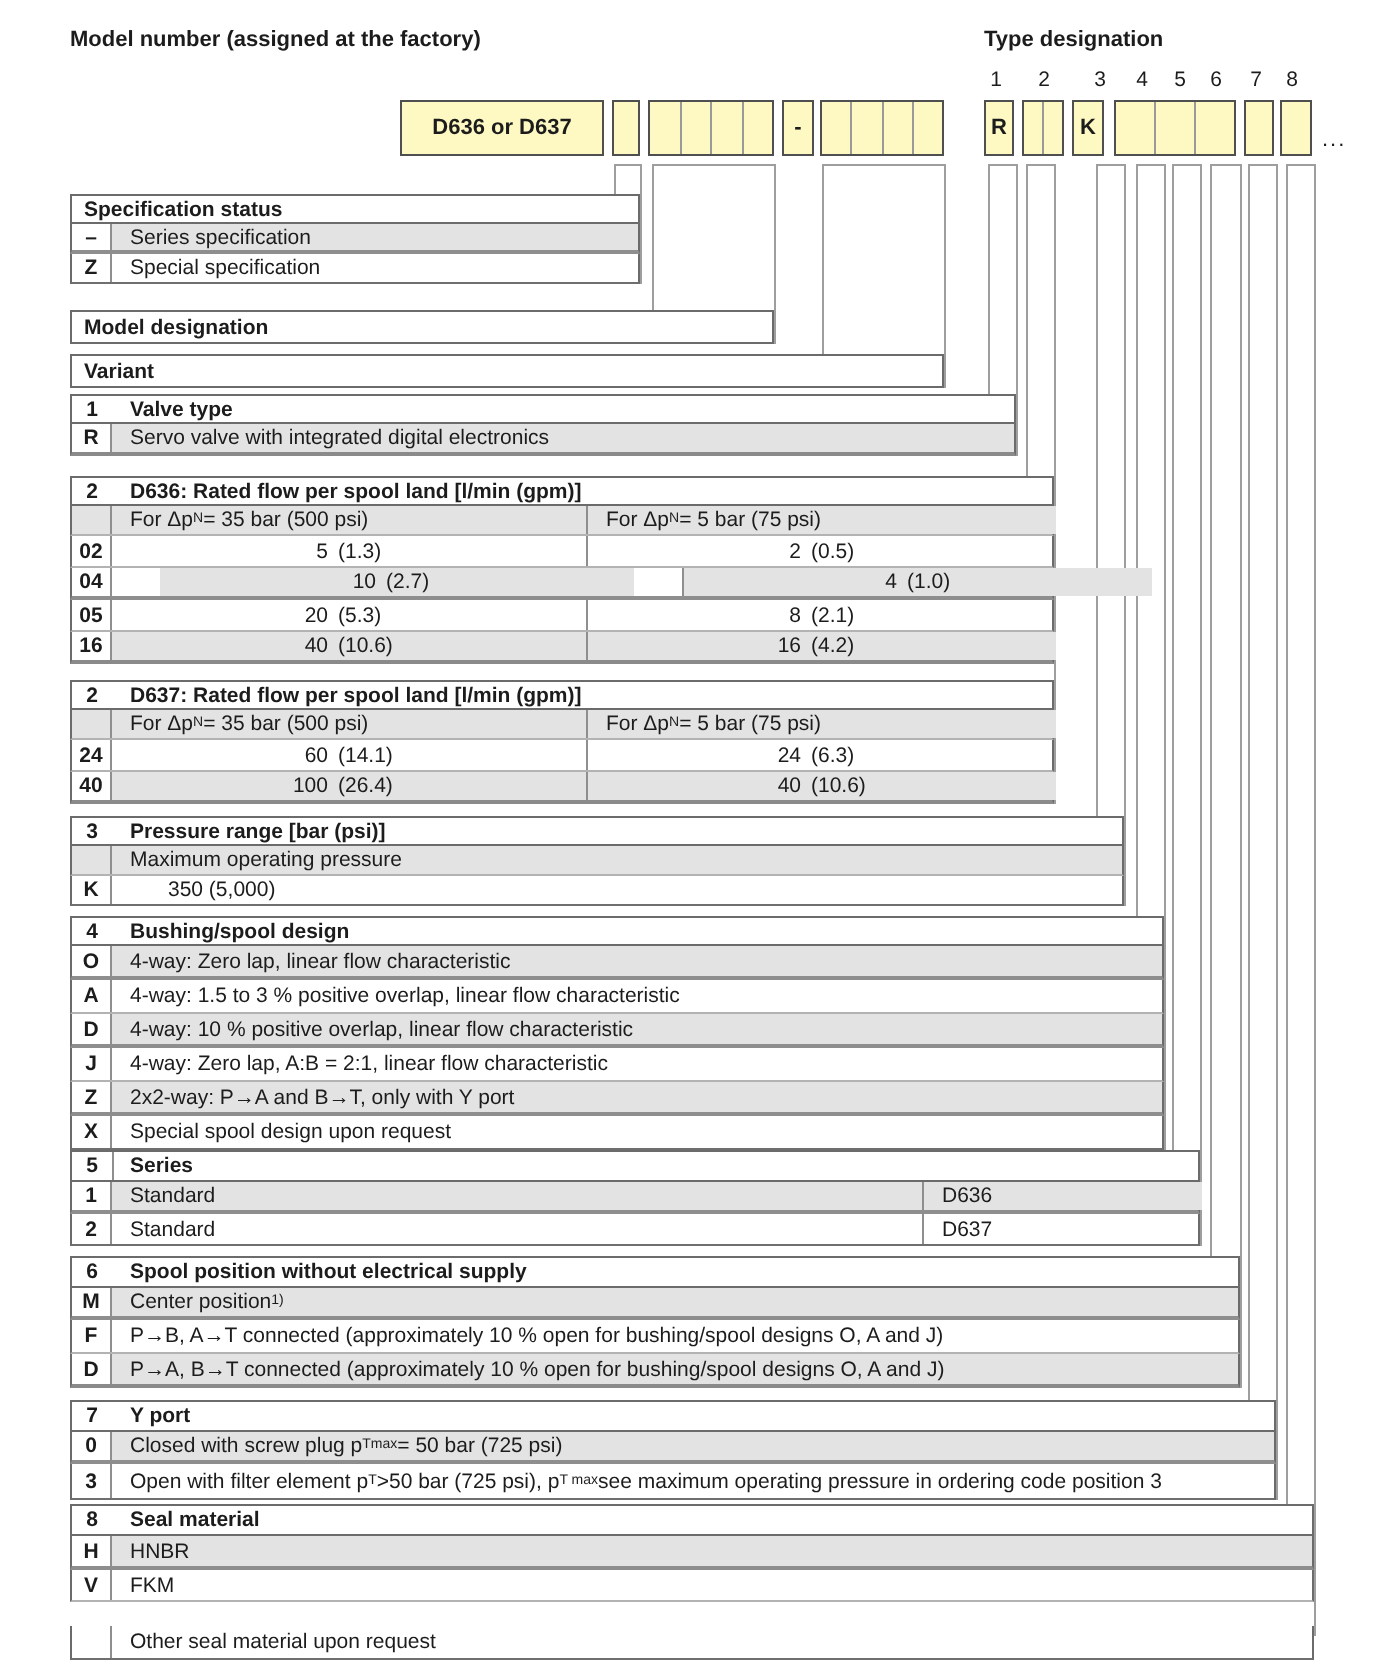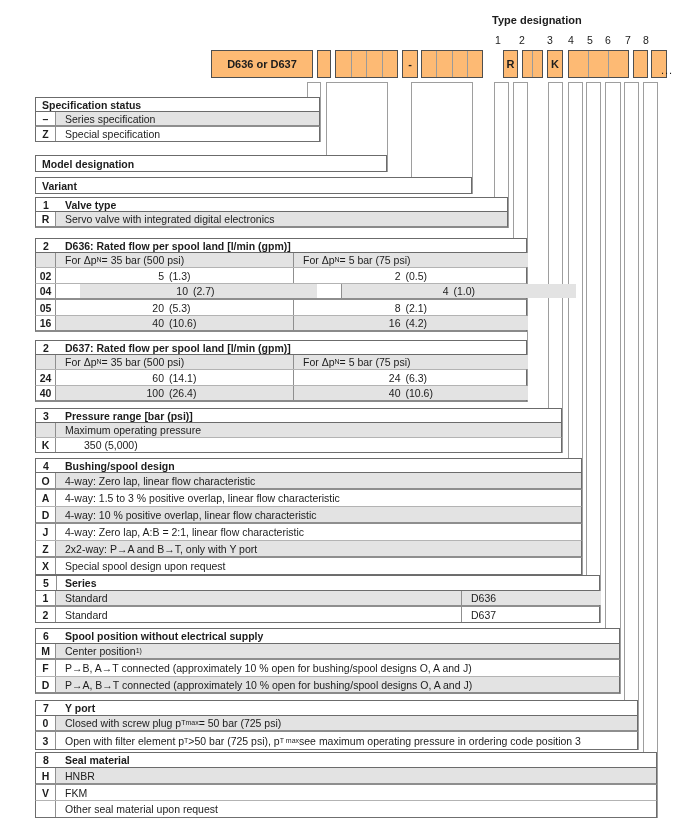--- a/index.html
+++ b/index.html
@@ -1,21 +1,21 @@
 <!DOCTYPE html>
 <html><head>
 <meta charset="utf-8">
 <style>
   html,body{margin:0;padding:0;background:#fff;}
   #canvas{position:relative;width:696px;height:830px;background:#ffffff;
     font-family:"Liberation Sans",sans-serif;font-size:10.5px;color:#1c1c1c;overflow:hidden;}
   .hd{position:absolute;font-weight:bold;font-size:11px;white-space:nowrap;}
   
-  .mbox{position:absolute;top:50px;height:28px;border:1.5px solid #4f4f4f;background:#fdba74;
-    box-sizing:border-box;display:flex;align-items:center;justify-content:center;margin-left:11px;}
+  .mbox{position:absolute;top:50px;height:28px;border:1.5px solid #4f4f4f;background:#fef9c3;
+    box-sizing:border-box;display:flex;align-items:center;justify-content:center;}
   .mbox .bval{font-weight:bold;font-size:11px;}
   .cells{padding:0;justify-content:stretch;}
   .cells .cell{flex:1 1 0;height:100%;}
   .cells .cell + .cell{border-left:1px solid #9a9a9a;}
   .num{position:absolute;top:34px;width:20px;text-align:center;font-size:10.5px;}
   .dots{position:absolute;font-size:11px;letter-spacing:1px;}
   
   .vline{position:absolute;width:1px;background:#9e9e9e;}
   .hcap{position:absolute;height:1px;background:#9e9e9e;}
   
@@ -45,20 +45,21 @@
   .tcell.flow .fp{display:inline-block;width:46px;text-align:left;margin-left:5px;}
   .tcell.pr{padding-left:28px;}
   sub{font-size:7px;line-height:0;}
   sup{font-size:7px;line-height:0;}
 </style>
 </head>
 <body>
 
 <div id="canvas">
 
+  <div class="hd" style="left:35px;top:14px;">Model number (assigned at the factory)</div>
   <div class="hd" style="left:492px;top:14px;">Type designation</div>
 
   <div class="mbox" style="left:200px;width:102px;">
     <span class="bval">D636 or D637</span>
   </div>
   <div class="mbox" style="left:306px;width:14px;"></div>
   <div class="mbox cells" style="left:324px;width:63px;">
     <span class="cell"></span>
       <span class="cell"></span>
       <span class="cell"></span>
@@ -353,18 +354,18 @@
         <span class="tt">Seal material</span>
       </div>
       <div class="trow sh" style="height: 17px;">
         <span class="tcode">H</span>
         <span class="tcell">HNBR</span>
       </div>
       <div class="trow" style="height: 16px;">
         <span class="tcode">V</span>
         <span class="tcell">FKM</span>
       </div>
-      <div class="trow" style="height: 17px;">
+      <div class="trow" style="height: 17px; margin-top: 12px;">
         <span class="tcode"></span>
         <span class="tcell">Other seal material upon request</span>
       </div>
     </div>
   </div>
 
 </body></html>

